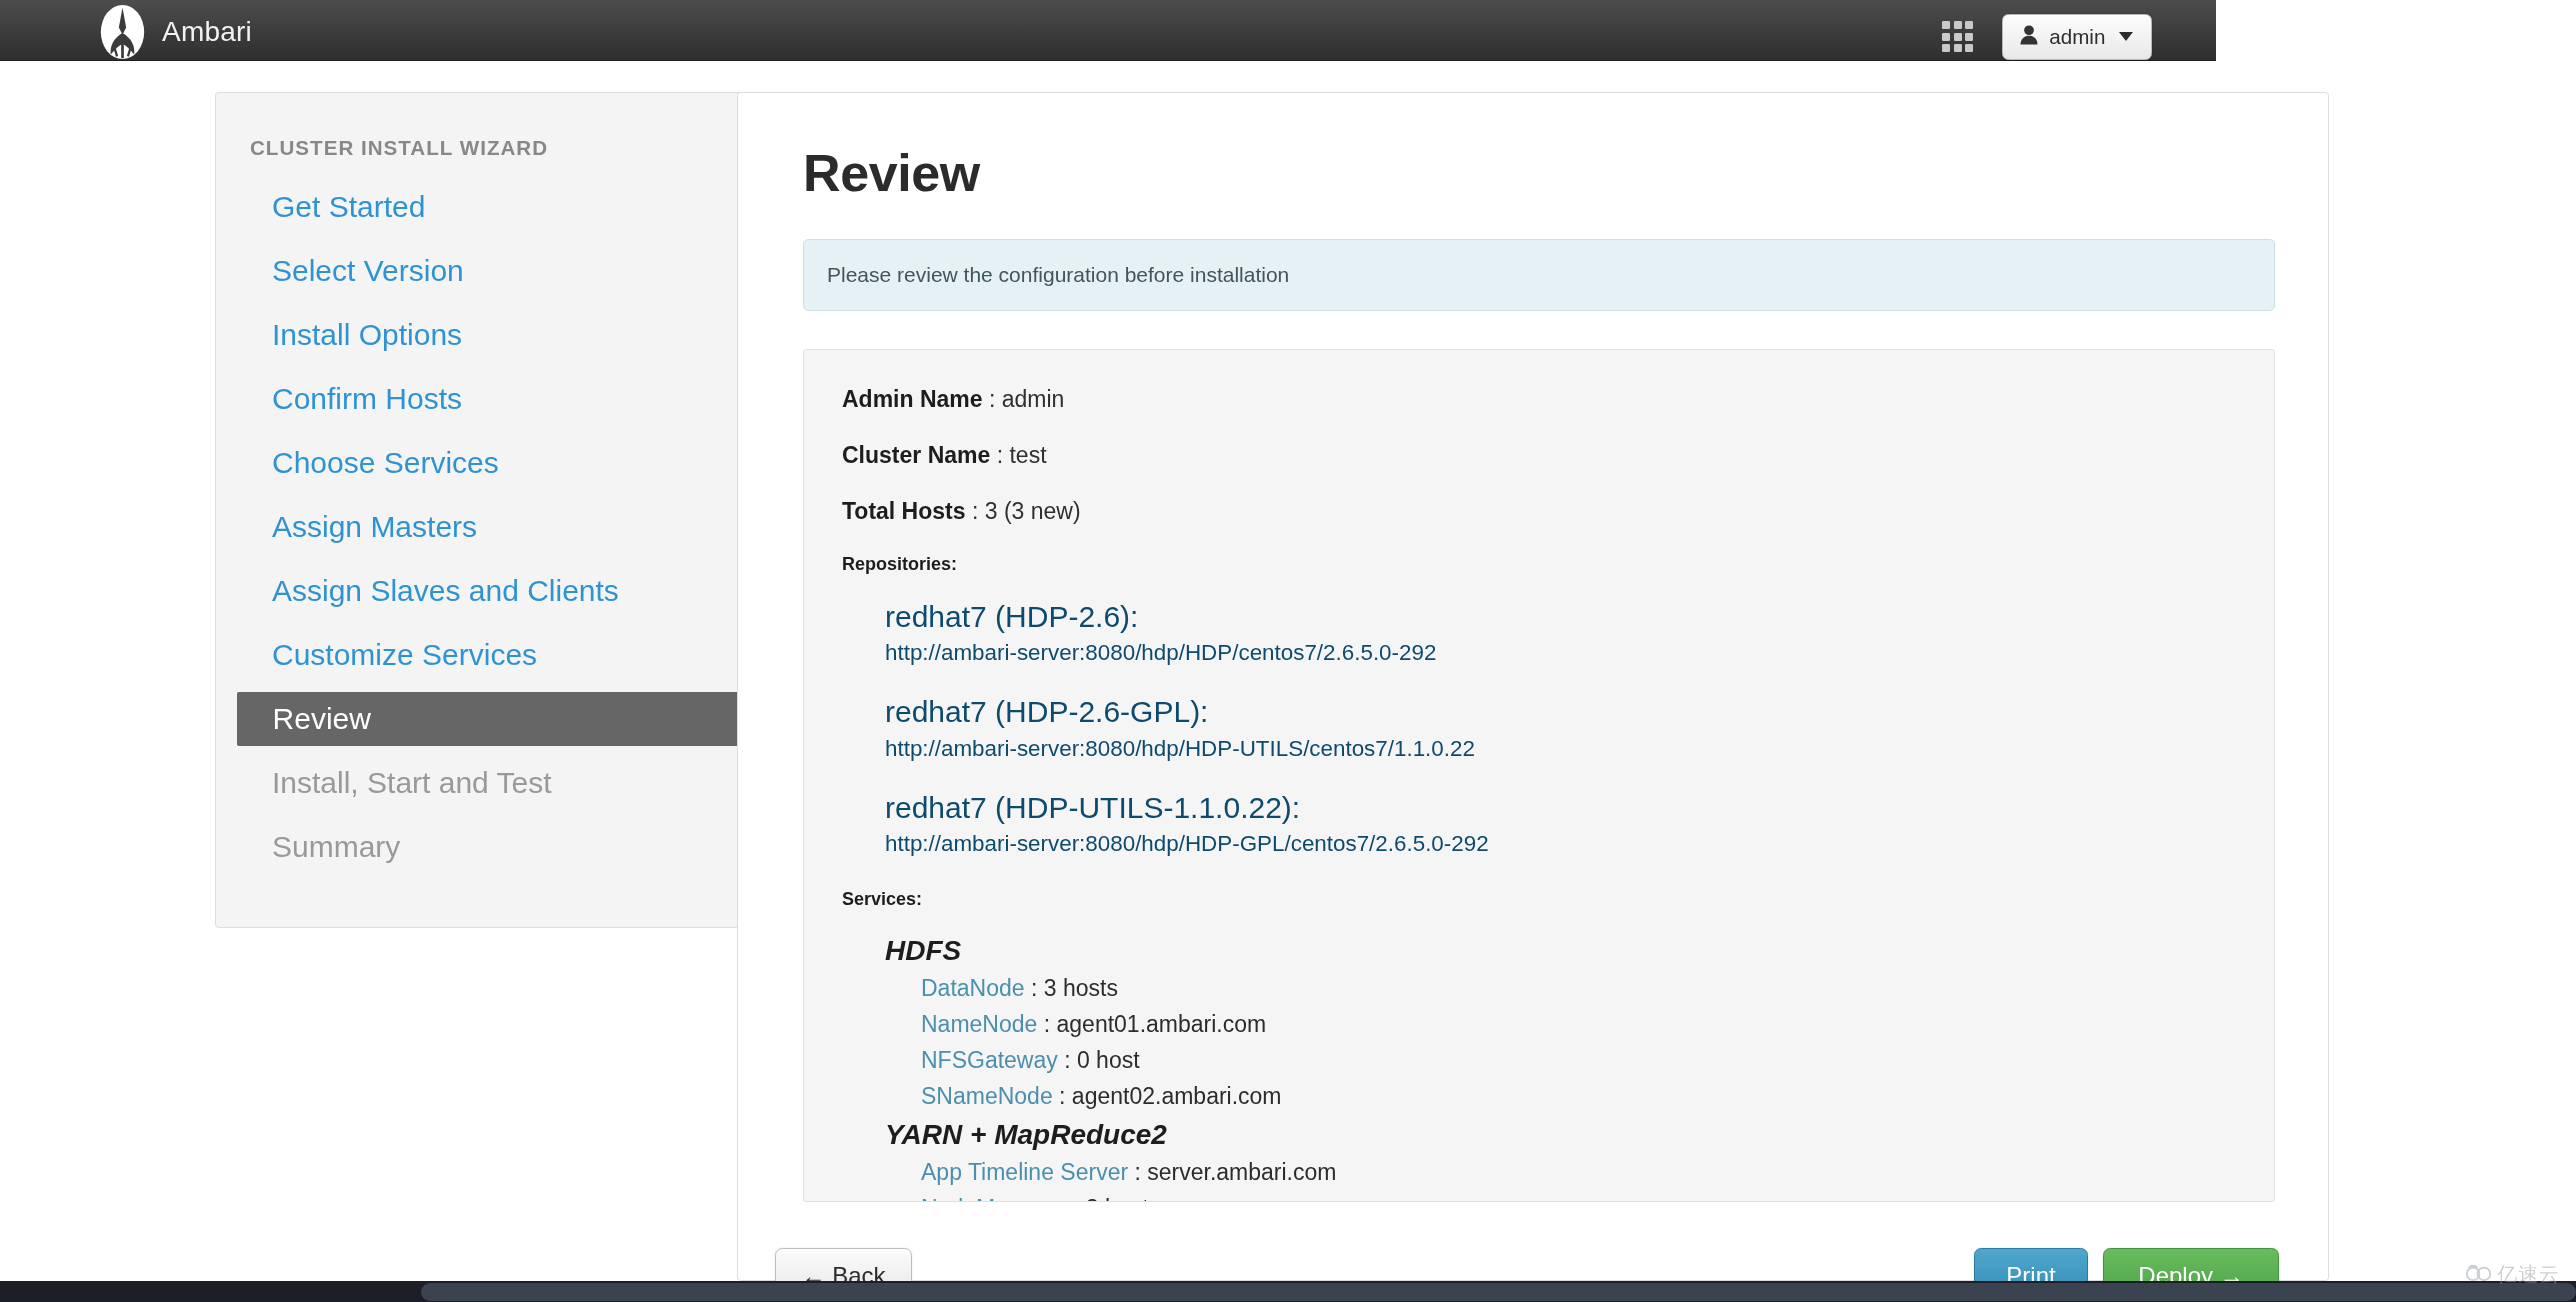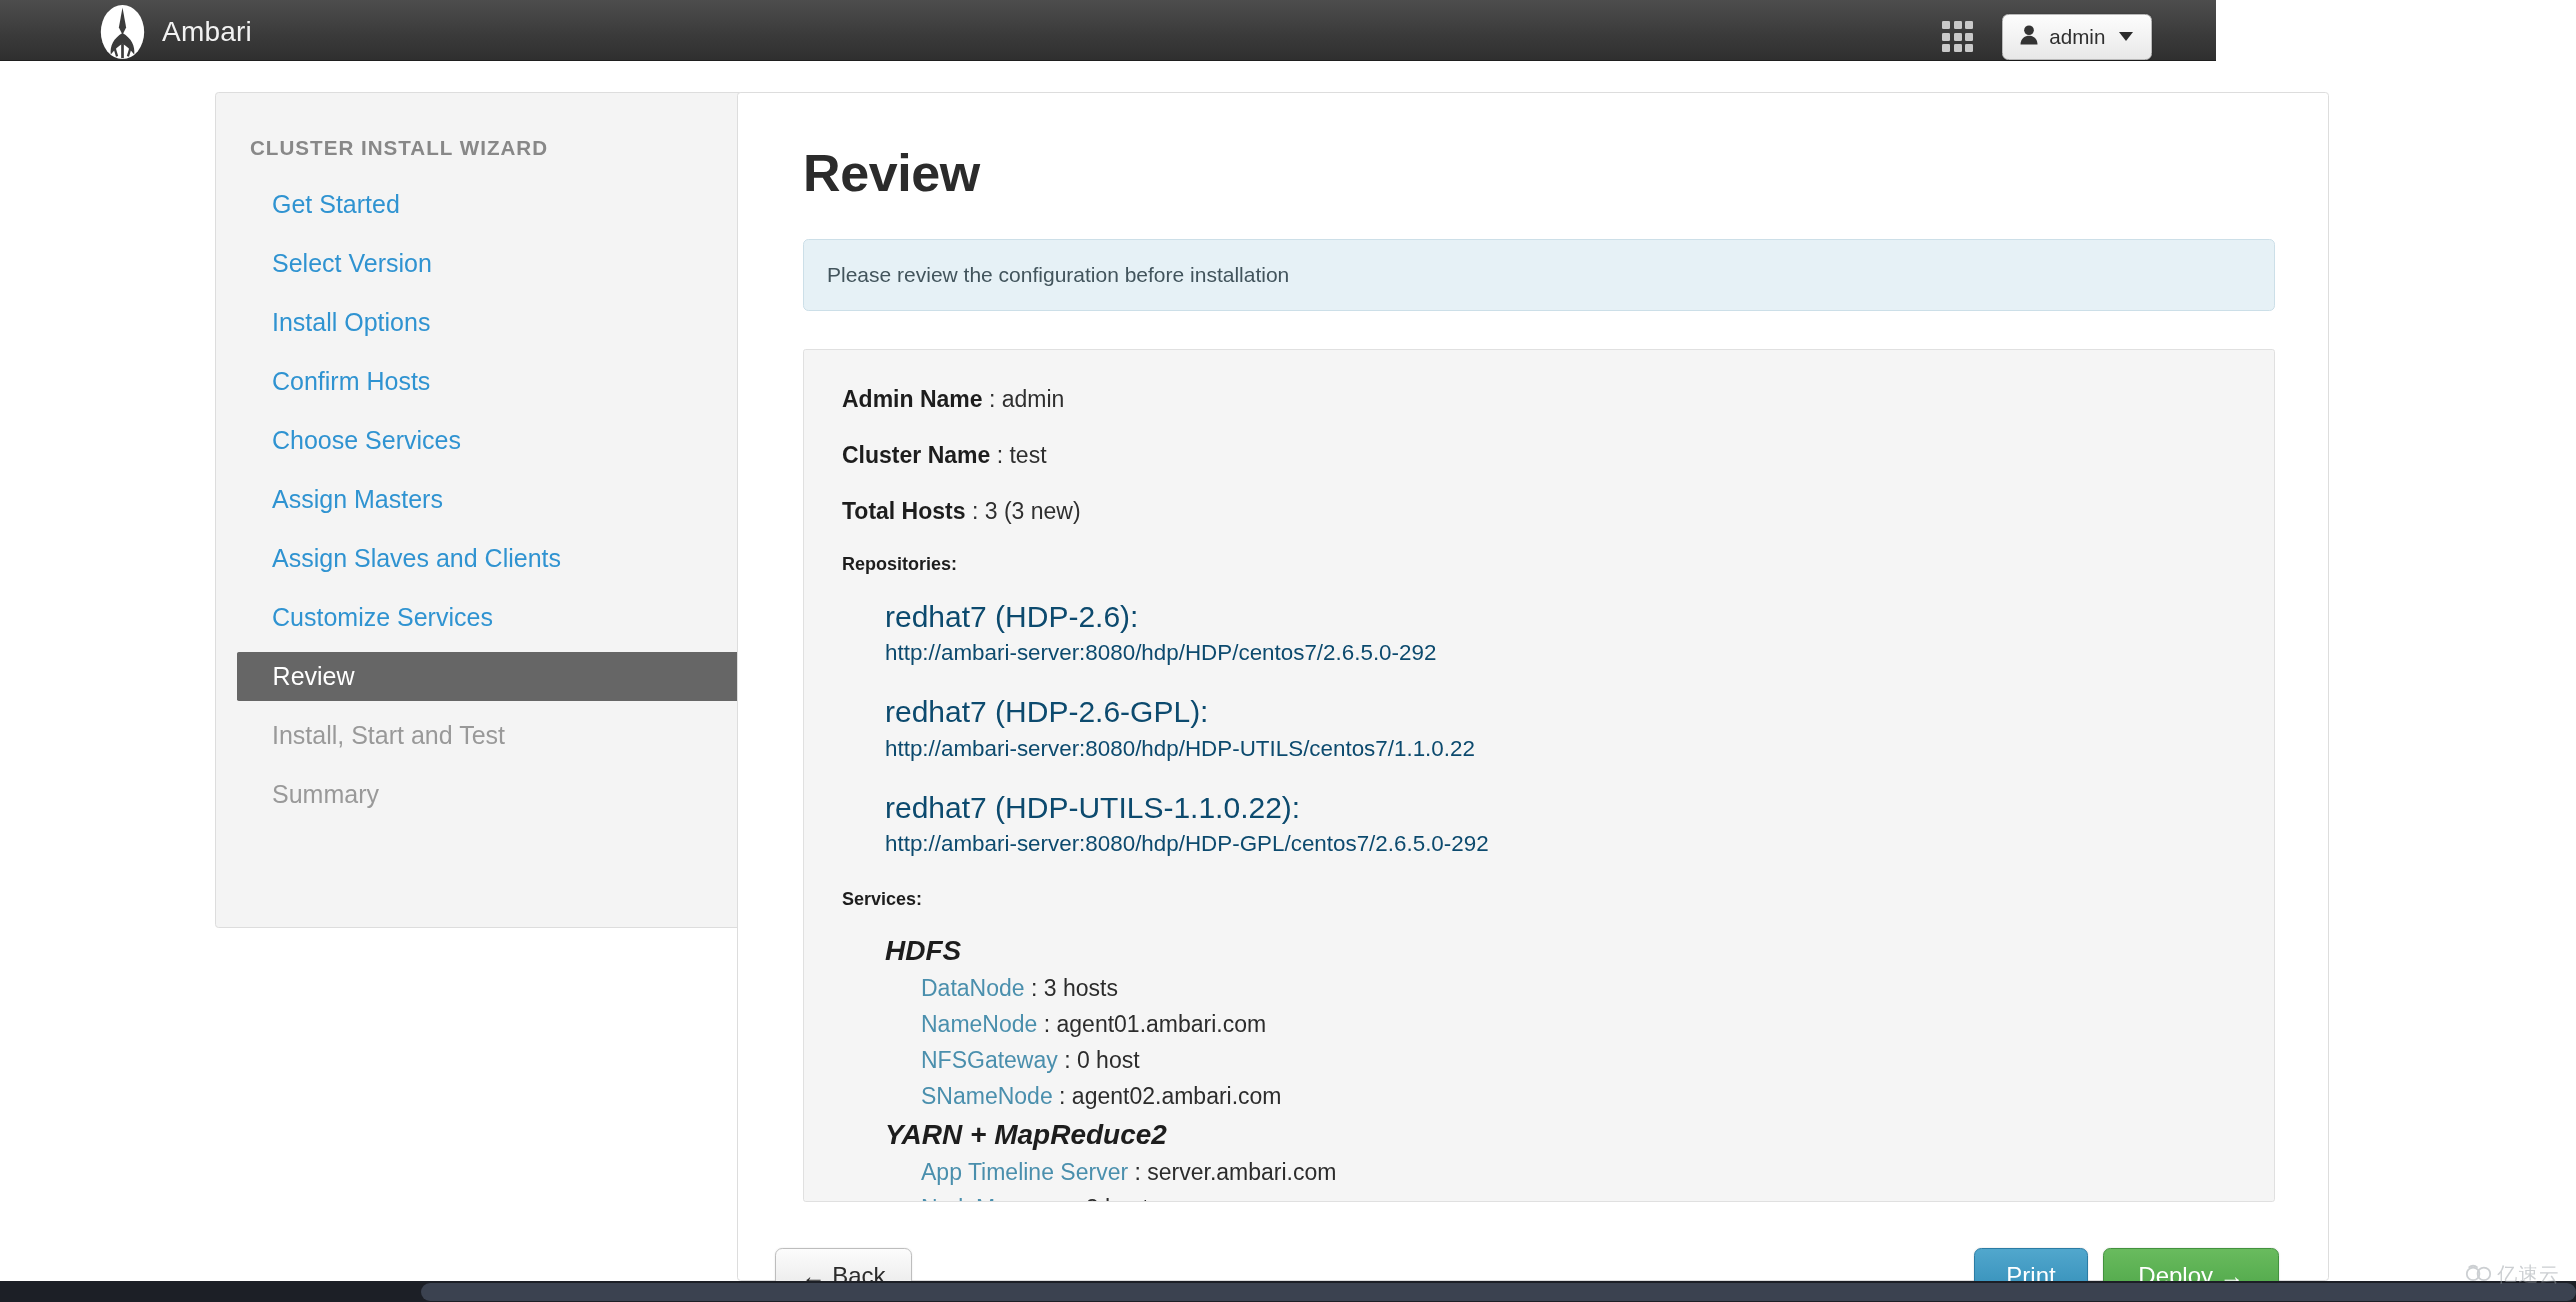--- a/index.html
+++ b/index.html
@@ -79,21 +79,21 @@
   .sidebar-title {
     color: #888888;
     font-size: 20.6px;
     font-weight: bold;
     letter-spacing: 1px;
     padding: 43px 0 0 34px;
   }
   .steps { margin-top: 20px; }
   .step {
     display: block;
-    font-size: 25px;
+    font-size: 30px;
     color: #2f93d1;
     padding: 10px 0 10px 56px;
     margin-bottom: 10px;
     text-decoration: none;
     cursor: pointer;
     white-space: nowrap;
   }
   .step.active {
     background: #666666;
     color: #ffffff;

